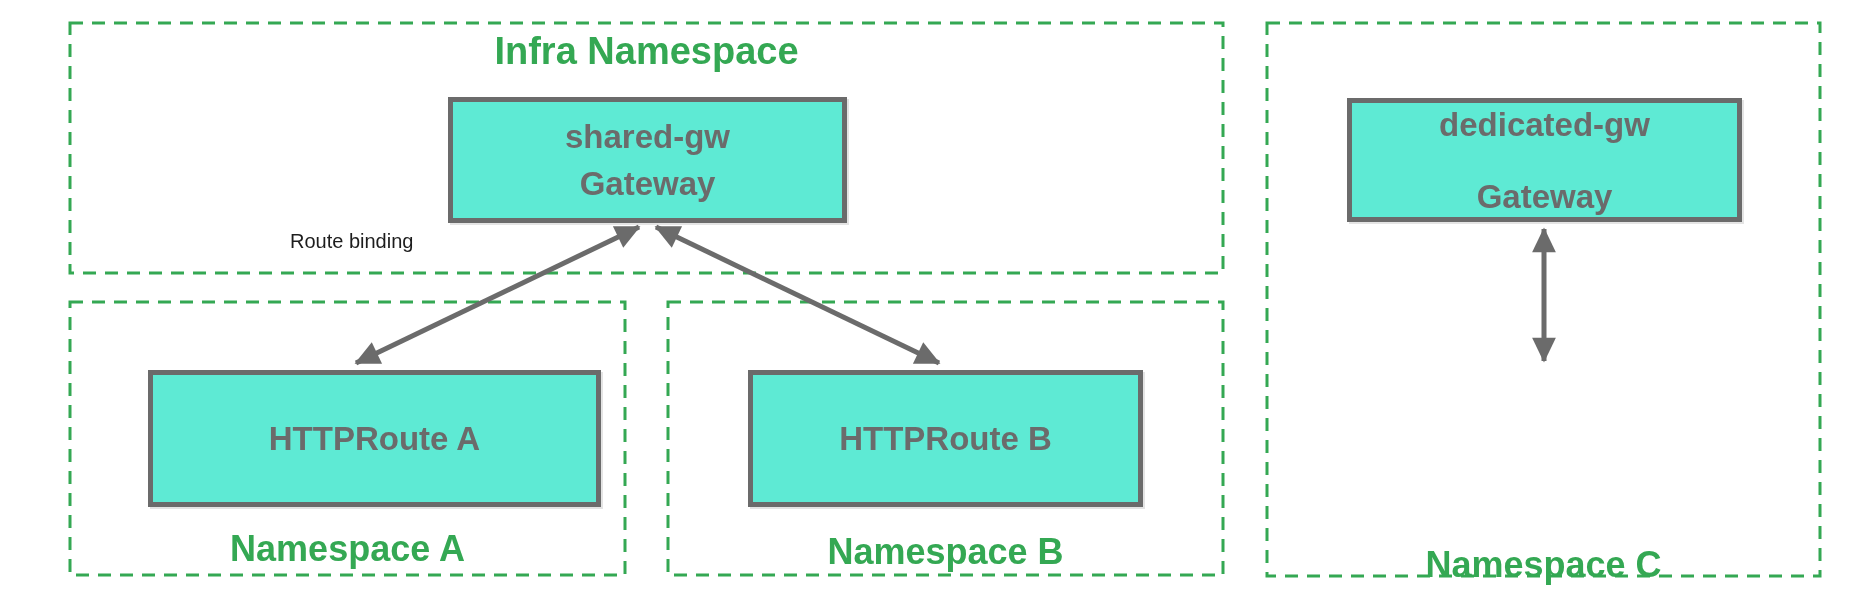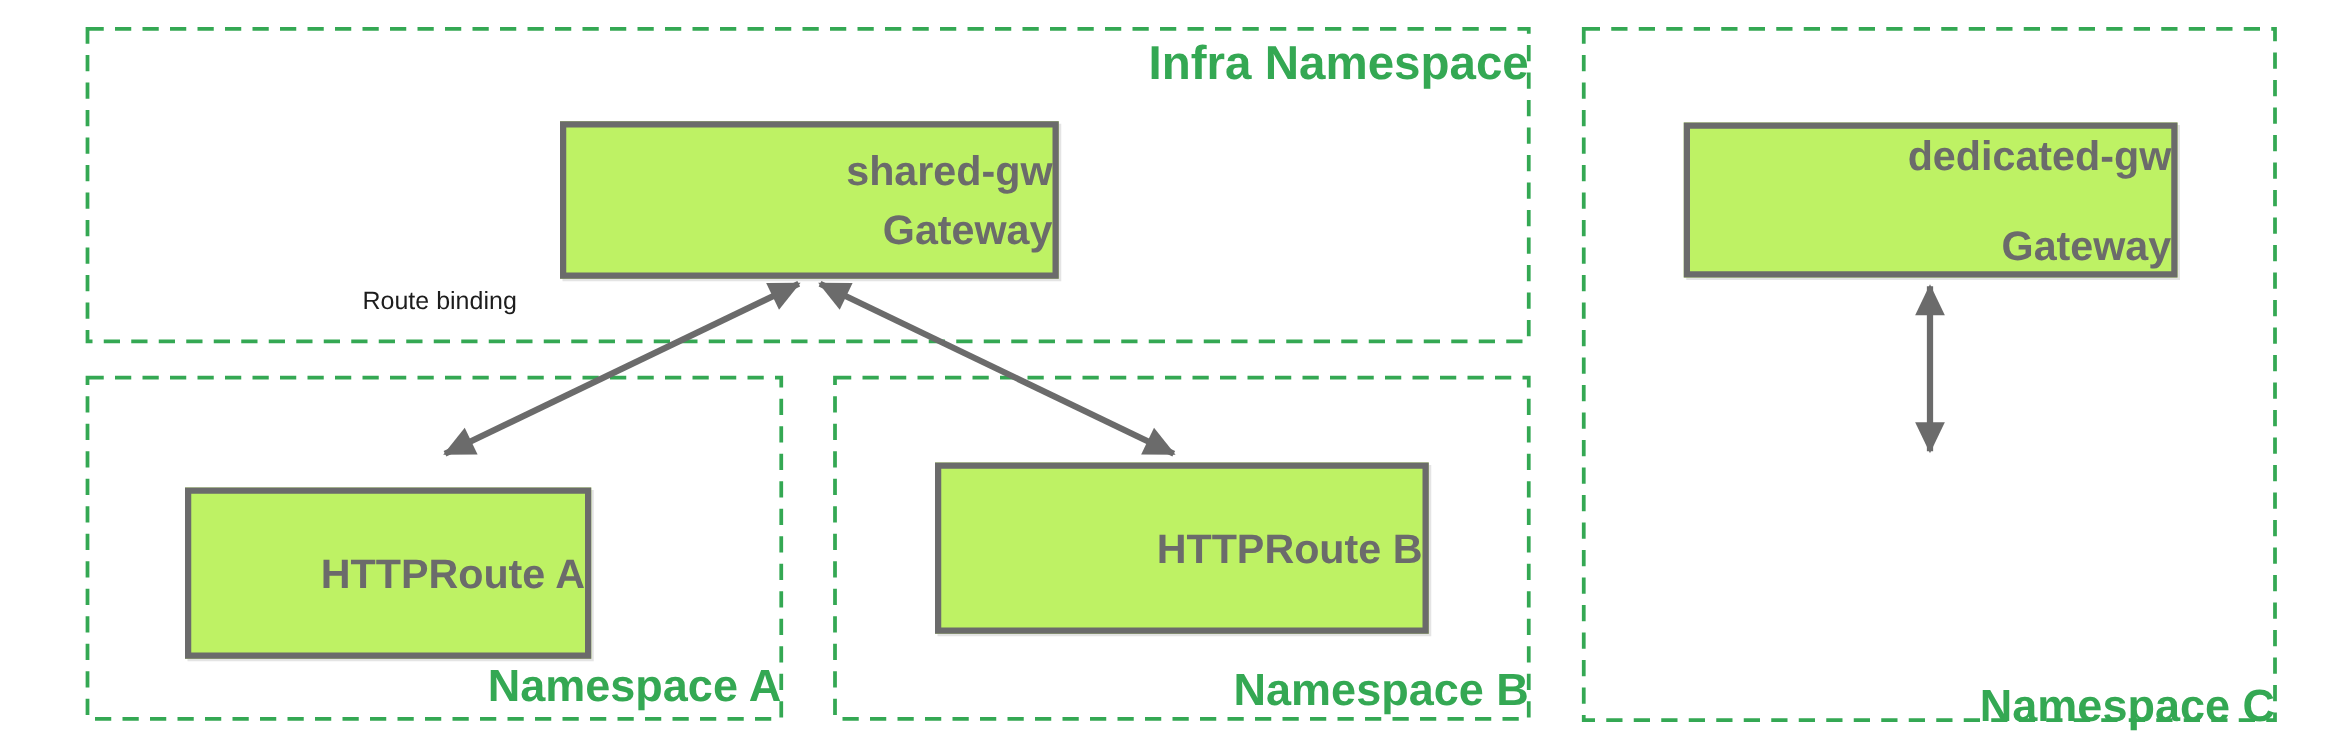--- a/index.html
+++ b/index.html
@@ -30,35 +30,35 @@
   }
   .edge {
     stroke: #6b6b6b;
     stroke-width: 5;
     fill: none;
   }
   .node-box {
     position: absolute;
     box-sizing: border-box;
     border: 5px solid #6b6b6b;
-    background: #bef264;
+    background: #5eead4;
     display: flex;
     flex-direction: column;
-    align-items: flex-end;
+    align-items: center;
     justify-content: center;
     text-align: center;
     color: #6b6b6b;
     font-weight: bold;
     font-size: 33px;
     line-height: 47px;
     box-shadow: 2px 2px 0 rgba(107,107,107,0.18);
   }
   .ns-title {
     position: absolute;
-    text-align: right;
+    text-align: center;
     color: #34a853;
     font-weight: bold;
     font-size: 36px;
     line-height: 1.2;
     white-space: nowrap;
   }
   .ns-title.infra {
     font-size: 38px;
   }
   .edge-label {
@@ -101,20 +101,20 @@
 
   <div class="node-box" style="left:448px; top:97px; width:399px; height:126px;">
     <span>shared-gw</span>
     <span>Gateway</span>
   </div>
   <div class="node-box" style="left:1347px; top:98px; width:395px; height:124px;gap:25px;">
     <span>dedicated-gw</span>
     <span>Gateway</span>
   </div>
 
-  <div class="node-box" style="left:148px; top:390px; width:325px; height:137px;">
+  <div class="node-box" style="left:148px; top:370px; width:453px; height:137px;">
     <span>HTTPRoute A</span>
   </div>
   <div class="node-box" style="left:748px; top:370px; width:395px; height:137px;">
     <span>HTTPRoute B</span>
   </div>
 
 </div>
 
 </body></html>

